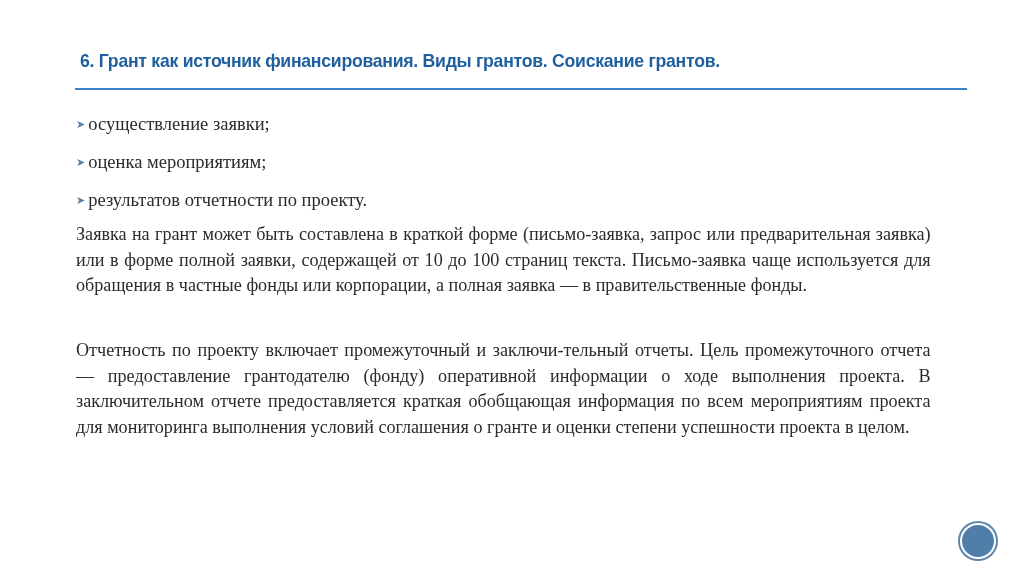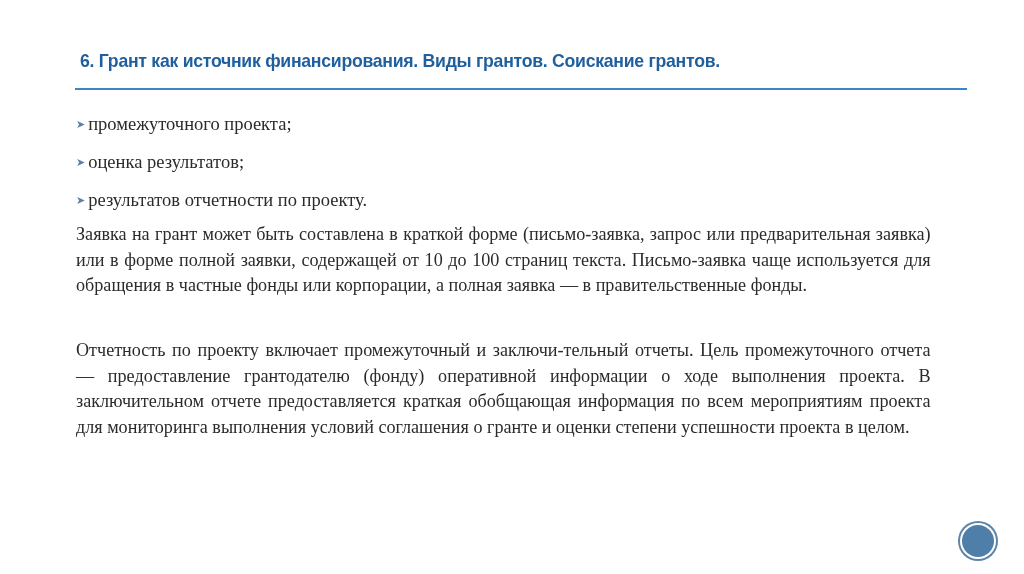--- a/index.html
+++ b/index.html
@@ -34,25 +34,25 @@
 </style>
 </head>
 <body>
 
 <div class="title">6. Грант как источник финансирования. Виды грантов. Соискание грантов.</div>
 <div class="rule"></div>
 
 <div class="bullets">
   <div class="bullet">
     <span class="arrow">➤</span>
-    <span>промежуточного проекта;</span>
+    <span>осуществление заявки;</span>
   </div>
   <div class="bullet">
     <span class="arrow">➤</span>
-    <span>оценка результатов;</span>
+    <span>оценка мероприятиям;</span>
   </div>
   <div class="bullet">
     <span class="arrow">➤</span>
     <span>результатов отчетности по проекту.</span>
   </div>
 </div>
 
 <p class="para p1">Заявка на грант может быть составлена в краткой форме (письмо-заявка, запрос или предварительная заявка) или в форме полной заявки, содержащей от 10 до 100 страниц текста. Письмо-заявка чаще используется для обращения в частные фонды или корпорации, а полная заявка — в правительственные фонды.</p>
 <p class="para p2">Отчетность по проекту включает промежуточный и заключи-тельный отчеты. Цель промежуточного отчета — предоставление грантодателю (фонду) оперативной информации о ходе выполнения проекта. В заключительном отчете предоставляется краткая обобщающая информация по всем мероприятиям проекта для мониторинга выполнения условий соглашения о гранте и оценки степени успешности проекта в целом.</p>
 

